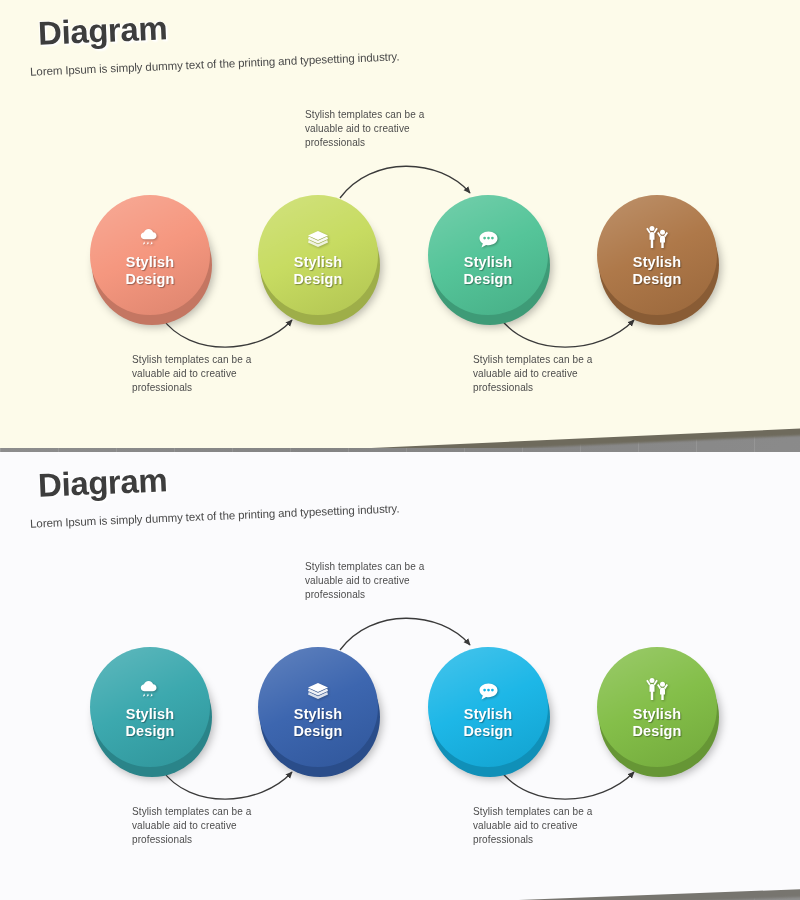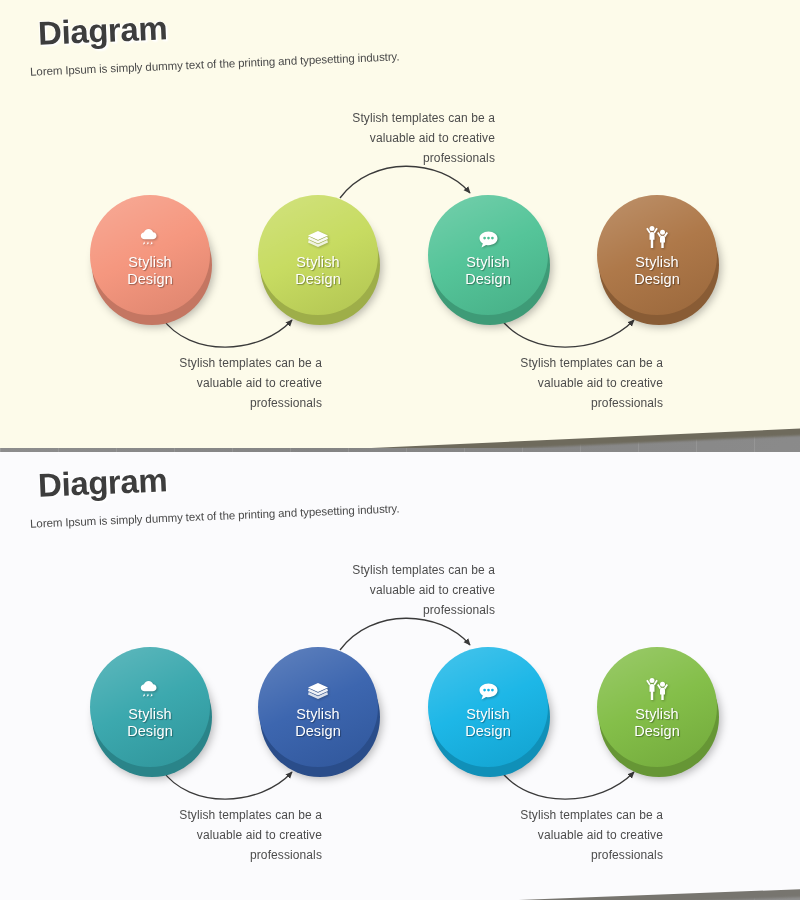--- a/index.html
+++ b/index.html
@@ -97,23 +97,23 @@
     font-size: 11.5px;
     color: #4a4a4a;
     letter-spacing: -0.1px;
     transform: rotate(-2.4deg);
   }
 
   
   .caption {
     position: absolute;
     width: 190px;
-    text-align: right;
-    font-size: 12px;
-    line-height: 20px;
+    text-align: left;
+    font-size: 10px;
+    line-height: 14px;
     color: #4c4c4c;
     letter-spacing: 0.1px;
     white-space: pre-line;
   }
   .cap-top  { top: 108px; }
   .cap-bot  { top: 353px; }
 
   
   .node {
     position: absolute;
@@ -167,21 +167,21 @@
     justify-content: center;
     margin-bottom: 2px;
     filter: drop-shadow(1px 1px 1px rgba(0,0,0,0.28));
   }
   .node-label {
     position: relative;
     z-index: 2;
     text-align: center;
     color: #ffffff;
     font-size: 14.5px;
-    font-weight: normal;
+    font-weight: bold;
     line-height: 17px;
     letter-spacing: 0.1px;
     text-shadow: 1px 1px 1px rgba(0,0,0,0.35);
     white-space: pre-line;
   }
 
   
   .connectors {
     position: absolute;
     inset: 0;

